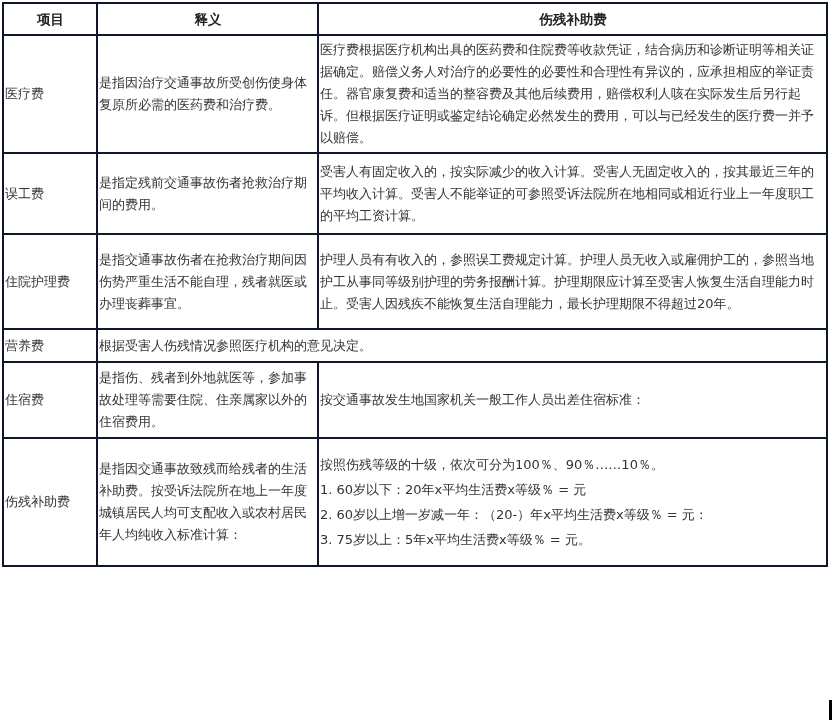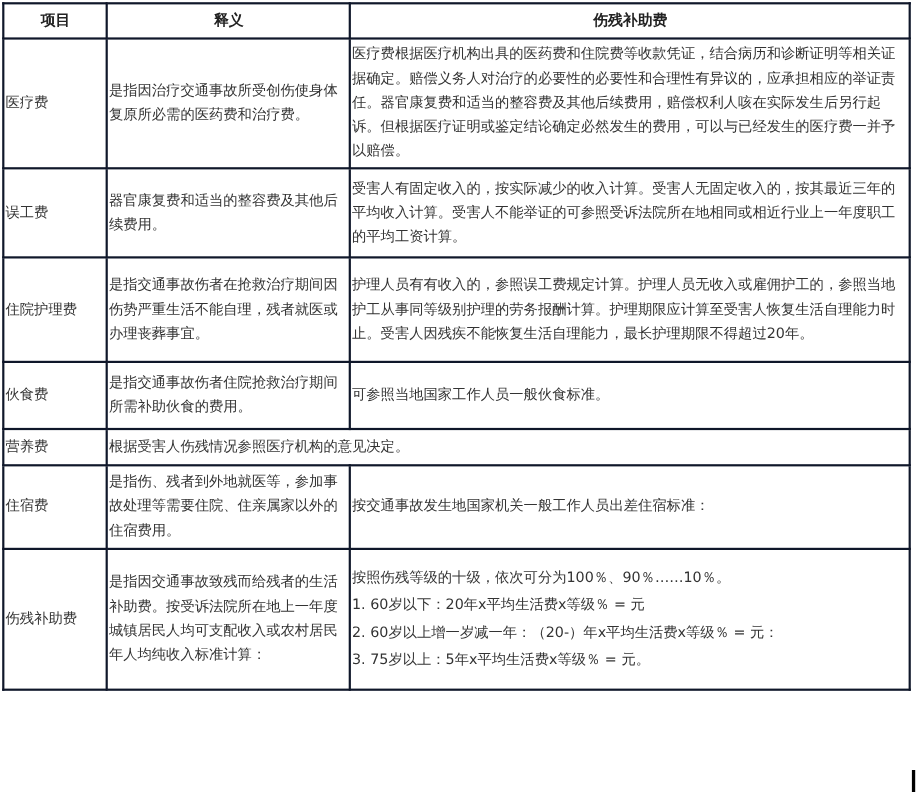--- a/index.html
+++ b/index.html
@@ -46,32 +46,27 @@
     <th>释义</th>
     <th>伤残补助费</th>
   </tr>
   <tr class="r1">
     <td>医疗费</td>
     <td>是指因治疗交通事故所受创伤使身体复原所必需的医药费和治疗费。</td>
     <td>医疗费根据医疗机构出具的医药费和住院费等收款凭证，结合病历和诊断证明等相关证据确定。赔偿义务人对治疗的必要性的必要性和合理性有异议的，应承担相应的举证责任。器官康复费和适当的整容费及其他后续费用，赔偿权利人咳在实际发生后另行起诉。但根据医疗证明或鉴定结论确定必然发生的费用，可以与已经发生的医疗费一并予以赔偿。</td>
   </tr>
   <tr class="r2">
     <td>误工费</td>
-    <td>器官康复费和适当的整容费及其他后续费用。</td>
+    <td>是指定残前交通事故伤者抢救治疗期间的费用。</td>
     <td>受害人有固定收入的，按实际减少的收入计算。受害人无固定收入的，按其最近三年的平均收入计算。受害人不能举证的可参照受诉法院所在地相同或相近行业上一年度职工的平均工资计算。</td>
   </tr>
   <tr class="r3">
     <td>住院护理费</td>
     <td>是指交通事故伤者在抢救治疗期间因伤势严重生活不能自理，残者就医或办理丧葬事宜。</td>
     <td>护理人员有有收入的，参照误工费规定计算。护理人员无收入或雇佣护工的，参照当地护工从事同等级别护理的劳务报酬计算。护理期限应计算至受害人恢复生活自理能力时止。受害人因残疾不能恢复生活自理能力，最长护理期限不得超过20年。</td>
-  </tr>
-  <tr class="r4">
-    <td>伙食费</td>
-    <td>是指交通事故伤者住院抢救治疗期间所需补助伙食的费用。</td>
-    <td>可参照当地国家工作人员一般伙食标准。</td>
   </tr>
   <tr class="r6">
     <td>营养费</td>
     <td colspan="2">根据受害人伤残情况参照医疗机构的意见决定。</td>
   </tr>
   <tr class="r7">
     <td>住宿费</td>
     <td>是指伤、残者到外地就医等，参加事故处理等需要住院、住亲属家以外的住宿费用。</td>
     <td>按交通事故发生地国家机关一般工作人员出差住宿标准：</td>
   </tr>

